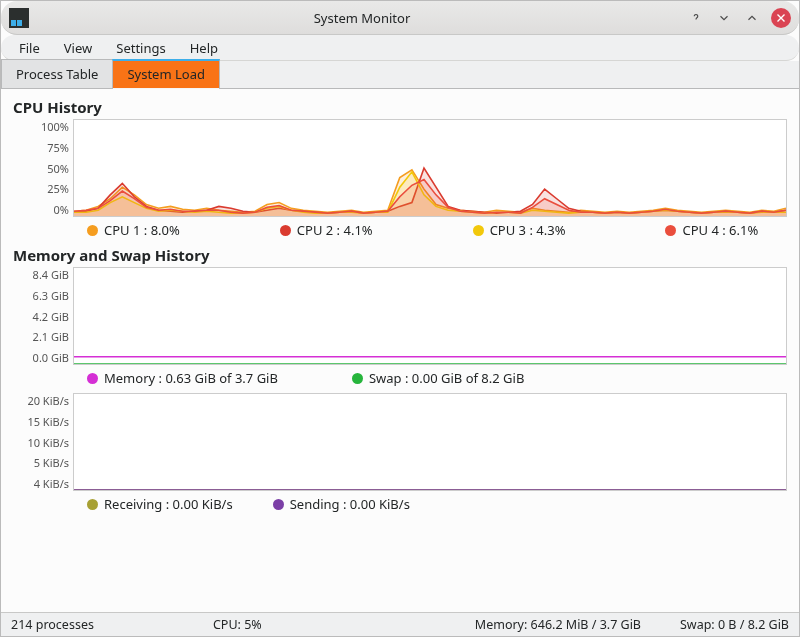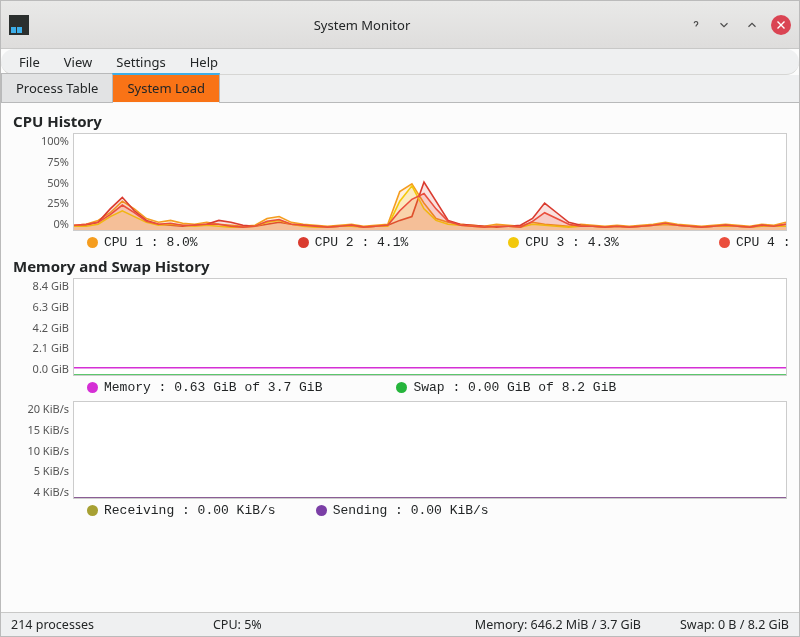--- a/index.html
+++ b/index.html
@@ -10,26 +10,27 @@
     background: #fcfcfc;
     width: 800px;
     height: 637px;
     overflow: hidden;
     display: flex;
     flex-direction: column;
     border: 1px solid #bbb;
   }
   
   .titlebar {
-    height: 48px;
+    height: 34px;
     background: linear-gradient(#e9e9e8,#dedddc);
     display: flex;
     align-items: center;
     padding: 0 8px;
     border-bottom: 1px solid #c8c8c7;
+    border-radius: 16px;
   }
   .titlebar .app-icon {
     width: 20px; height: 20px;
     background: #2b2f2e;
     position: relative;
     margin-right: 8px;
   }
   .titlebar .app-icon::after {
     content:"";
     position:absolute;
@@ -117,21 +118,20 @@
     border:1px solid #ccc;
     background:#fff;
   }
   .plot svg { position:absolute; inset:0; width:100%; height:100%; }
   .legend {
     display:flex;
     gap: 40px;
     padding: 4px 0 0 74px;
     font-size:13px;
     flex-wrap:nowrap;
-    font-family:Liberation Mono, monospace;
   }
   .legend .legend-item { display:flex; align-items:center; gap:6px; white-space:nowrap; }
   .legend .dot { width:11px; height:11px; border-radius:50%; }
   
   .statusbar {
     height: 24px;
     background:#eff0f1;
     border-top:1px solid #c8c8c7;
     display:flex;
     align-items:center;

